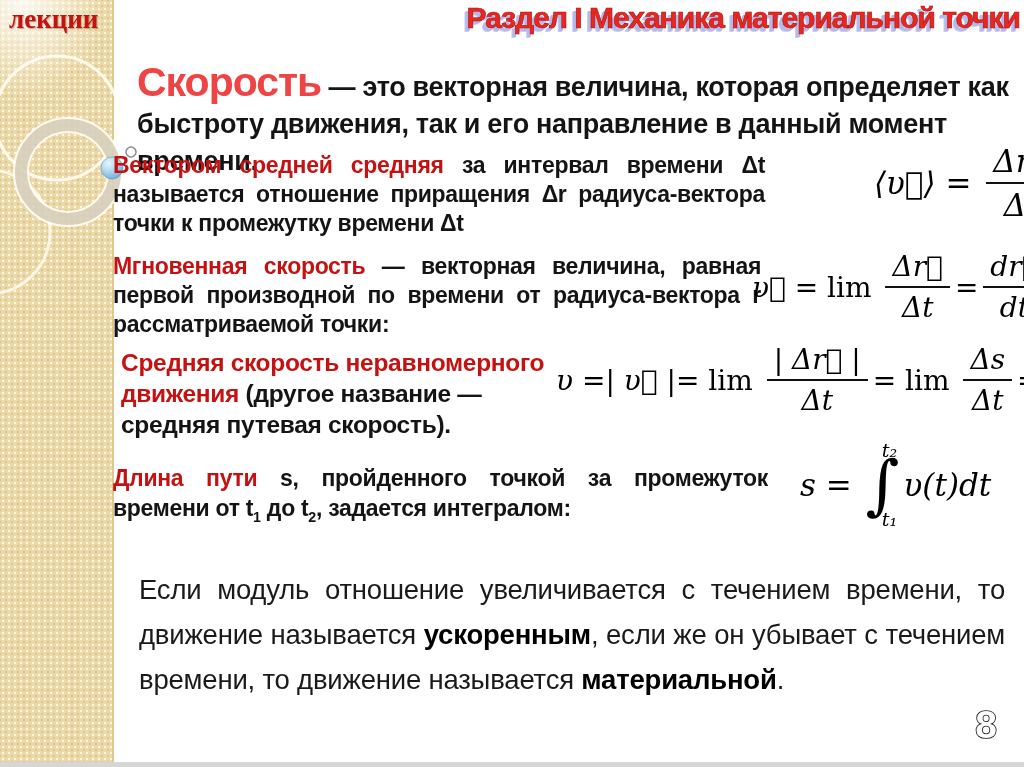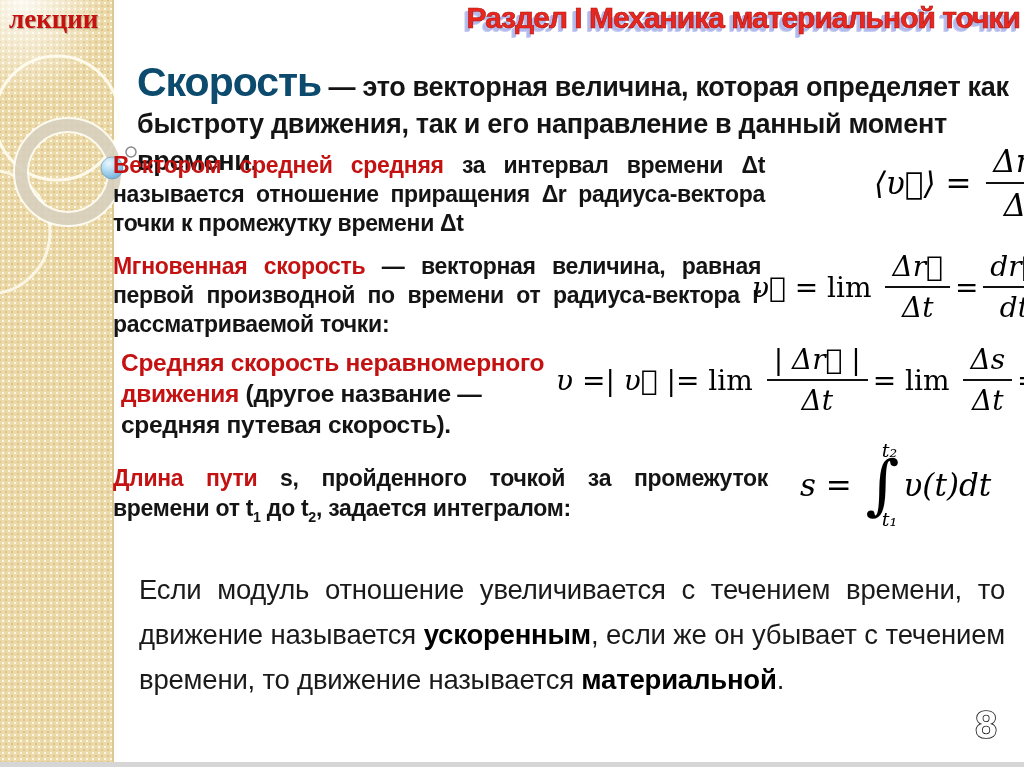--- a/index.html
+++ b/index.html
@@ -34,21 +34,21 @@
     font-size:30px; font-weight:700; letter-spacing:-1px;
     color:#e8281e;
     text-shadow:-3px 3px 0 #b2baec, -4px 4px 0 #c6ccf2;
     -webkit-text-stroke:0.6px #b01010;
   }
   
   .tx { position:absolute; z-index:4; color:#141414; font-weight:700; letter-spacing:-0.3px; }
   .tx .red { color:#c41212; }
   .tx .sub { vertical-align:sub; font-size:0.62em; }
   #title-block { left:137px; top:64px; width:880px; font-size:27px; line-height:37px; text-align:left; }
-  #title-block .t-red { color:#0c4a6e; font-size:41px; letter-spacing:-1px; }
+  #title-block .t-red { color:#ef4444; font-size:41px; letter-spacing:-1px; }
   #para-1 { left:113px; top:151px; width:652px; font-size:23px; line-height:29px; text-align:justify; }
   #para-2 { left:113px; top:252px; width:648px; font-size:23px; line-height:29px; text-align:justify; }
   #para-3 { left:121px; top:347px; width:452px; font-size:24.5px; line-height:31px; }
   #para-4 { left:113px; top:463px; width:655px; font-size:23px; line-height:30px; text-align:justify; }
   #para-bottom {
     left:139px; top:567px; width:866px; font-size:27.5px; line-height:45px;
     font-weight:400; letter-spacing:-0.2px; text-align:justify; color:#1a1a1a;
   }
   #para-bottom .red { color:#000000; font-weight:700; }
   

